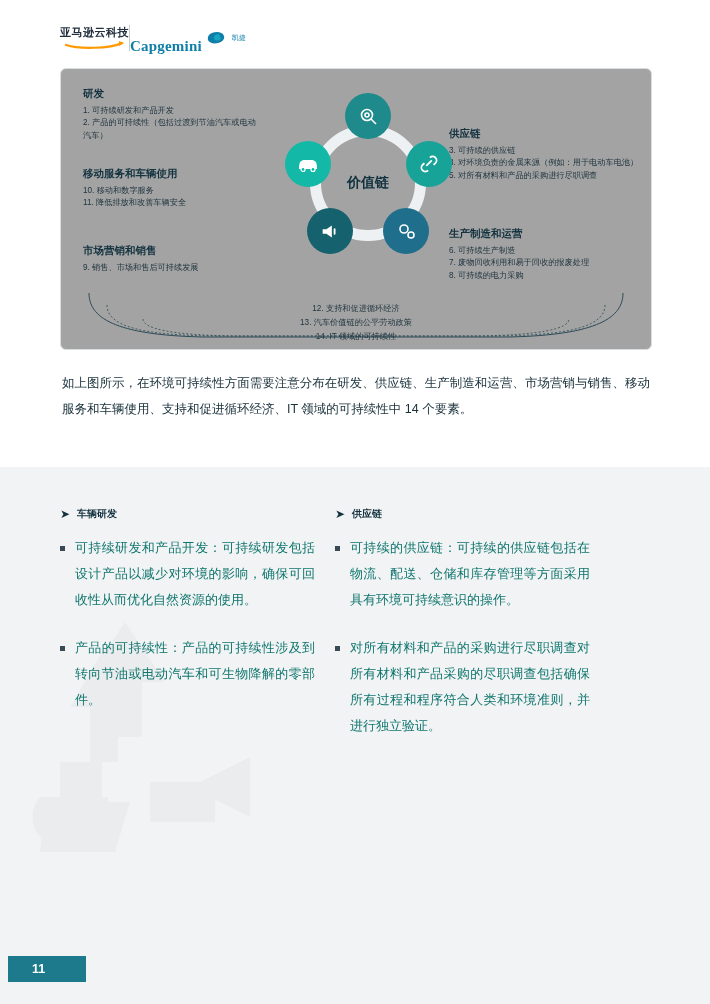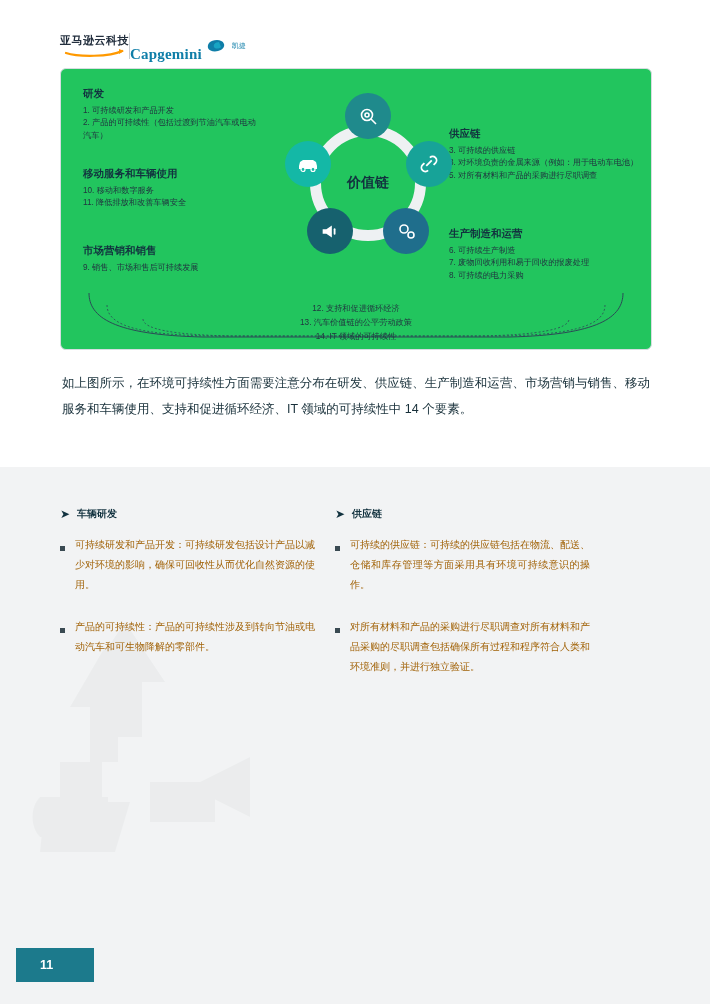--- a/index.html
+++ b/index.html
@@ -3,35 +3,35 @@
 <meta charset="utf-8">
 <style>
   html,body{margin:0;padding:0;}
   body{
     width:710px;height:1004px;position:relative;overflow:hidden;
     background:#ffffff;
     font-family:"Liberation Sans","DejaVu Sans",sans-serif;
     color:#1b2b33;
   }
   
-  .header{position:absolute;left:60px;top:28px;display:flex;align-items:center;}
+  .header{position:absolute;left:60px;top:20px;display:flex;align-items:center;}
   .aws-logo{display:flex;flex-direction:column;align-items:center;line-height:1;}
   .aws-logo .cn{font-size:11px;font-weight:bold;color:#232f3e;letter-spacing:.5px;}
   .aws-logo .swoosh{width:62px;height:9px;margin-top:2px;position:relative;}
   .aws-logo .swoosh svg{display:block;}
   .divider-v{width:1px;height:26px;background:#c7ccd1;}
   .capg{display:flex;align-items:center;gap:4px;}
   .capg .word{font-size:15px;color:#0f7ea8;font-weight:bold;letter-spacing:.2px;font-family:"Liberation Serif",serif;margin-top:18px;}
   .capg .mark{width:22px;height:14px;position:relative;}
   .capg .cn-small{font-size:7px;color:#0f7ea8;line-height:1.1;}
 
   
   .diagram{
     position:absolute;left:60px;top:68px;width:590px;height:280px;
-    border:1px solid #d7dde1;border-radius:6px;background:#22c55e;
+    border:1px solid #d7dde1;border-radius:6px;background:#a3a3a3;
   }
   .dg-title{font-size:10.5px;font-weight:bold;color:#12323f;margin:0 0 4px 0;}
   .dg-list{margin:0;padding:0;list-style:none;}
   .dg-list li{font-size:8.2px;line-height:1.5;color:#213640;}
   .dg-block{position:absolute;}
 
   .b-rd{left:22px;top:18px;width:180px;}
   .b-mob{left:22px;top:98px;width:180px;}
   .b-mkt{left:22px;top:175px;width:180px;}
   .b-sup{left:388px;top:58px;width:195px;}
@@ -79,26 +79,26 @@
   }
   .recycle-bg{position:absolute;left:30px;top:120px;opacity:.55;}
   .cols{position:absolute;left:0;top:0;width:710px;display:flex;}
   .col{width:255px;}
   .col.left{margin-left:60px;}
   .col.right{margin-left:20px;}
   .col-head{display:flex;align-items:center;gap:7px;margin:40px 0 14px 0;}
   .chev{color:#12323f;font-size:12px;line-height:1;}
   .col-head .t{font-size:10px;font-weight:bold;color:#12323f;}
   .bullets{margin:0;padding:0;list-style:none;}
-  .bullets li{position:relative;padding-left:15px;margin-bottom:22px;font-size:10px;line-height:2.0;color:#a16207;text-align:justify;}
+  .bullets li{position:relative;padding-left:15px;margin-bottom:22px;font-size:13px;line-height:2.0;color:#0f766e;text-align:justify;}
   .bullets li:before{content:"";position:absolute;left:0;top:11px;width:5px;height:5px;background:#3a4a52;}
 
   
   .pagenum{
-    position:absolute;left:16px;bottom:22px;width:78px;height:34px;background:#1c7a8c;
+    position:absolute;left:8px;bottom:22px;width:78px;height:26px;background:#1c7a8c;
     color:#fff;font-size:12.5px;display:flex;align-items:center;padding-left:24px;
     box-sizing:border-box;font-weight:bold;
   }
 </style>
 </head>
 <body>
 
 <div class="header">
   <div class="aws-logo">
     <div class="cn">亚马逊云科技</div>

